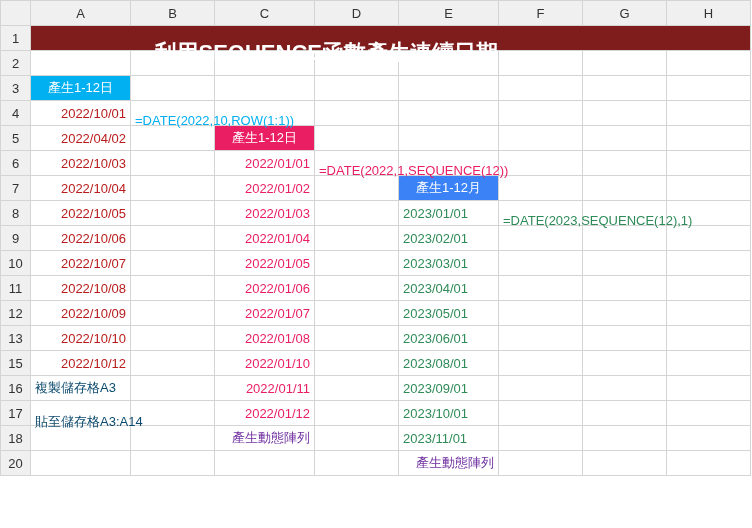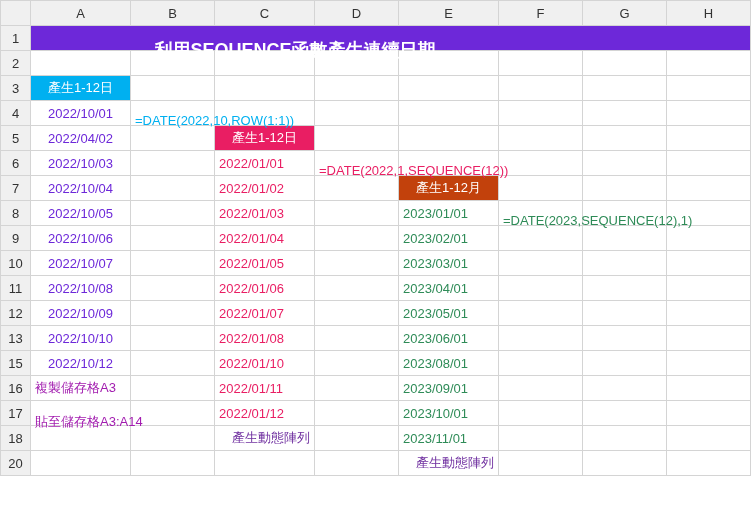--- a/index.html
+++ b/index.html
@@ -10,28 +10,28 @@
 .hdr { background: #f0f0f0; text-align: center; color: #333; font-weight: normal; }
 .col-hdr { width: 30px; }
 .cA { width: 100px; }
 .cB { width: 84px; }
 .cC { width: 100px; }
 .cD { width: 84px; }
 .cE { width: 100px; }
 .cF { width: 84px; }
 .cG { width: 84px; }
 .cH { width: 84px; }
-.title { background: #6d28d9; color: #fff; font-size: 18px; font-weight: bold; }
+.title { background: #7f1d1d; color: #fff; font-size: 22px; font-weight: bold; }
 .badge-blue { background: #00b0f0; color: #fff; text-align: center; }
 .badge-pink { background: #e91e63; color: #fff; text-align: center; }
-.badge-green { background: #c2410c; color: #fff; text-align: center; }
-.txt-blue { color: #6d28d9; text-align: center; }
-.txt-pink { color: #e91e63; }
+.badge-green { background: #3b82f6; color: #fff; text-align: center; }
+.txt-blue { color: #b91c1c; text-align: right; }
+.txt-pink { color: #e91e63; text-align: right; }
 .txt-green { color: #2e8b57; text-align: left; }
-.txt-purple { color: #a21caf; }
+.txt-purple { color: #0c4a6e; }
 .txt-purple-c { color: #7030a0; text-align: right; }
 .formula-blue { color: #00b0f0; }
 .formula-pink { color: #e91e63; }
 .formula-green { color: #2e8b57; }
 </style>
 </head>
 <body>
 
 <div class="sheet">
 

